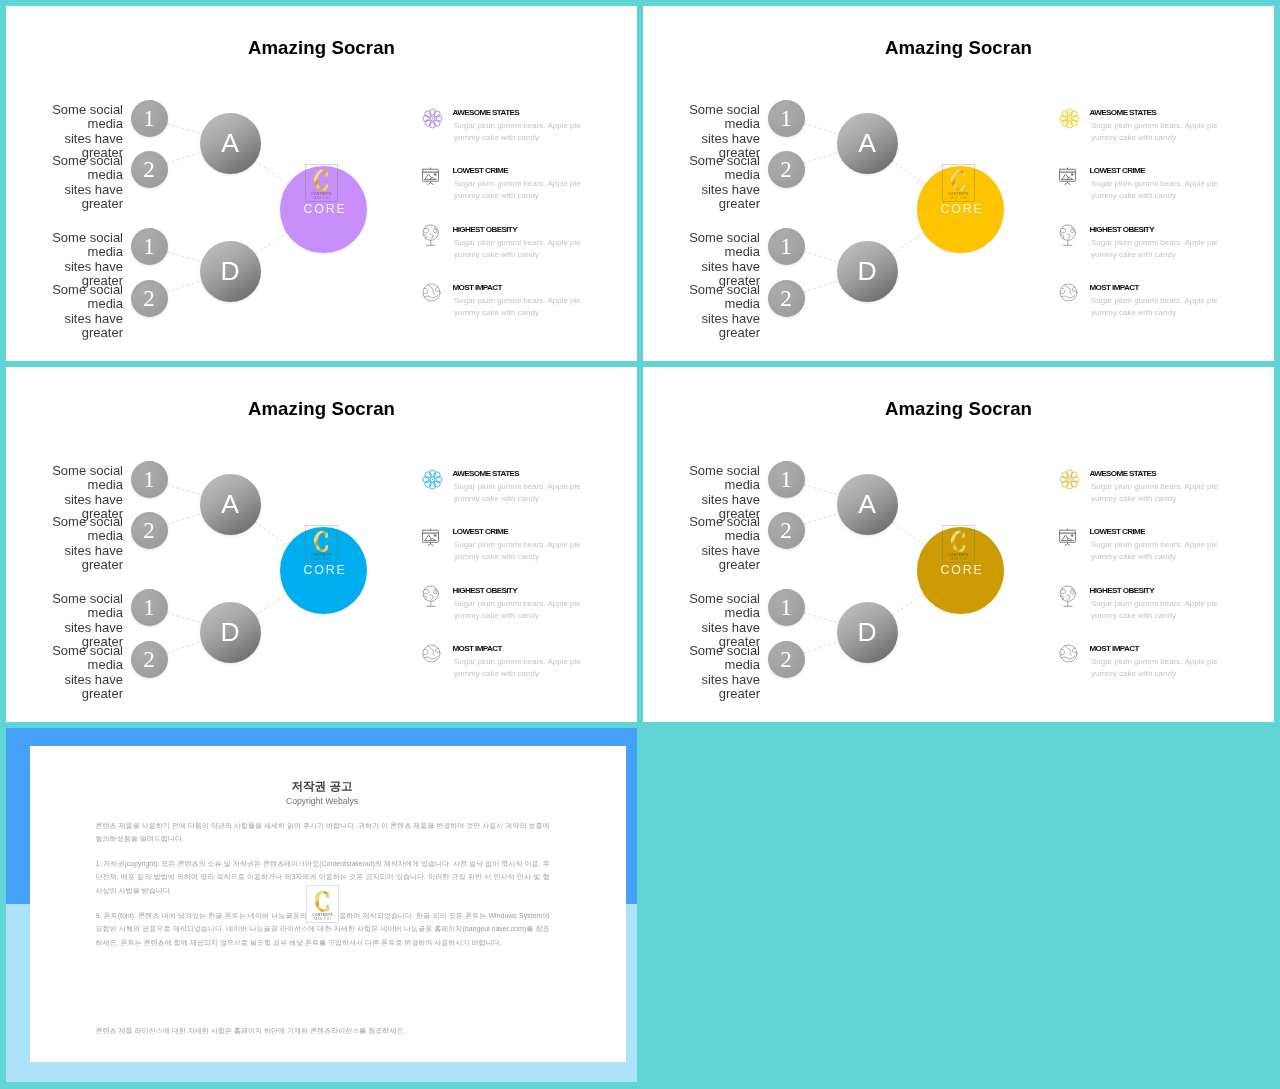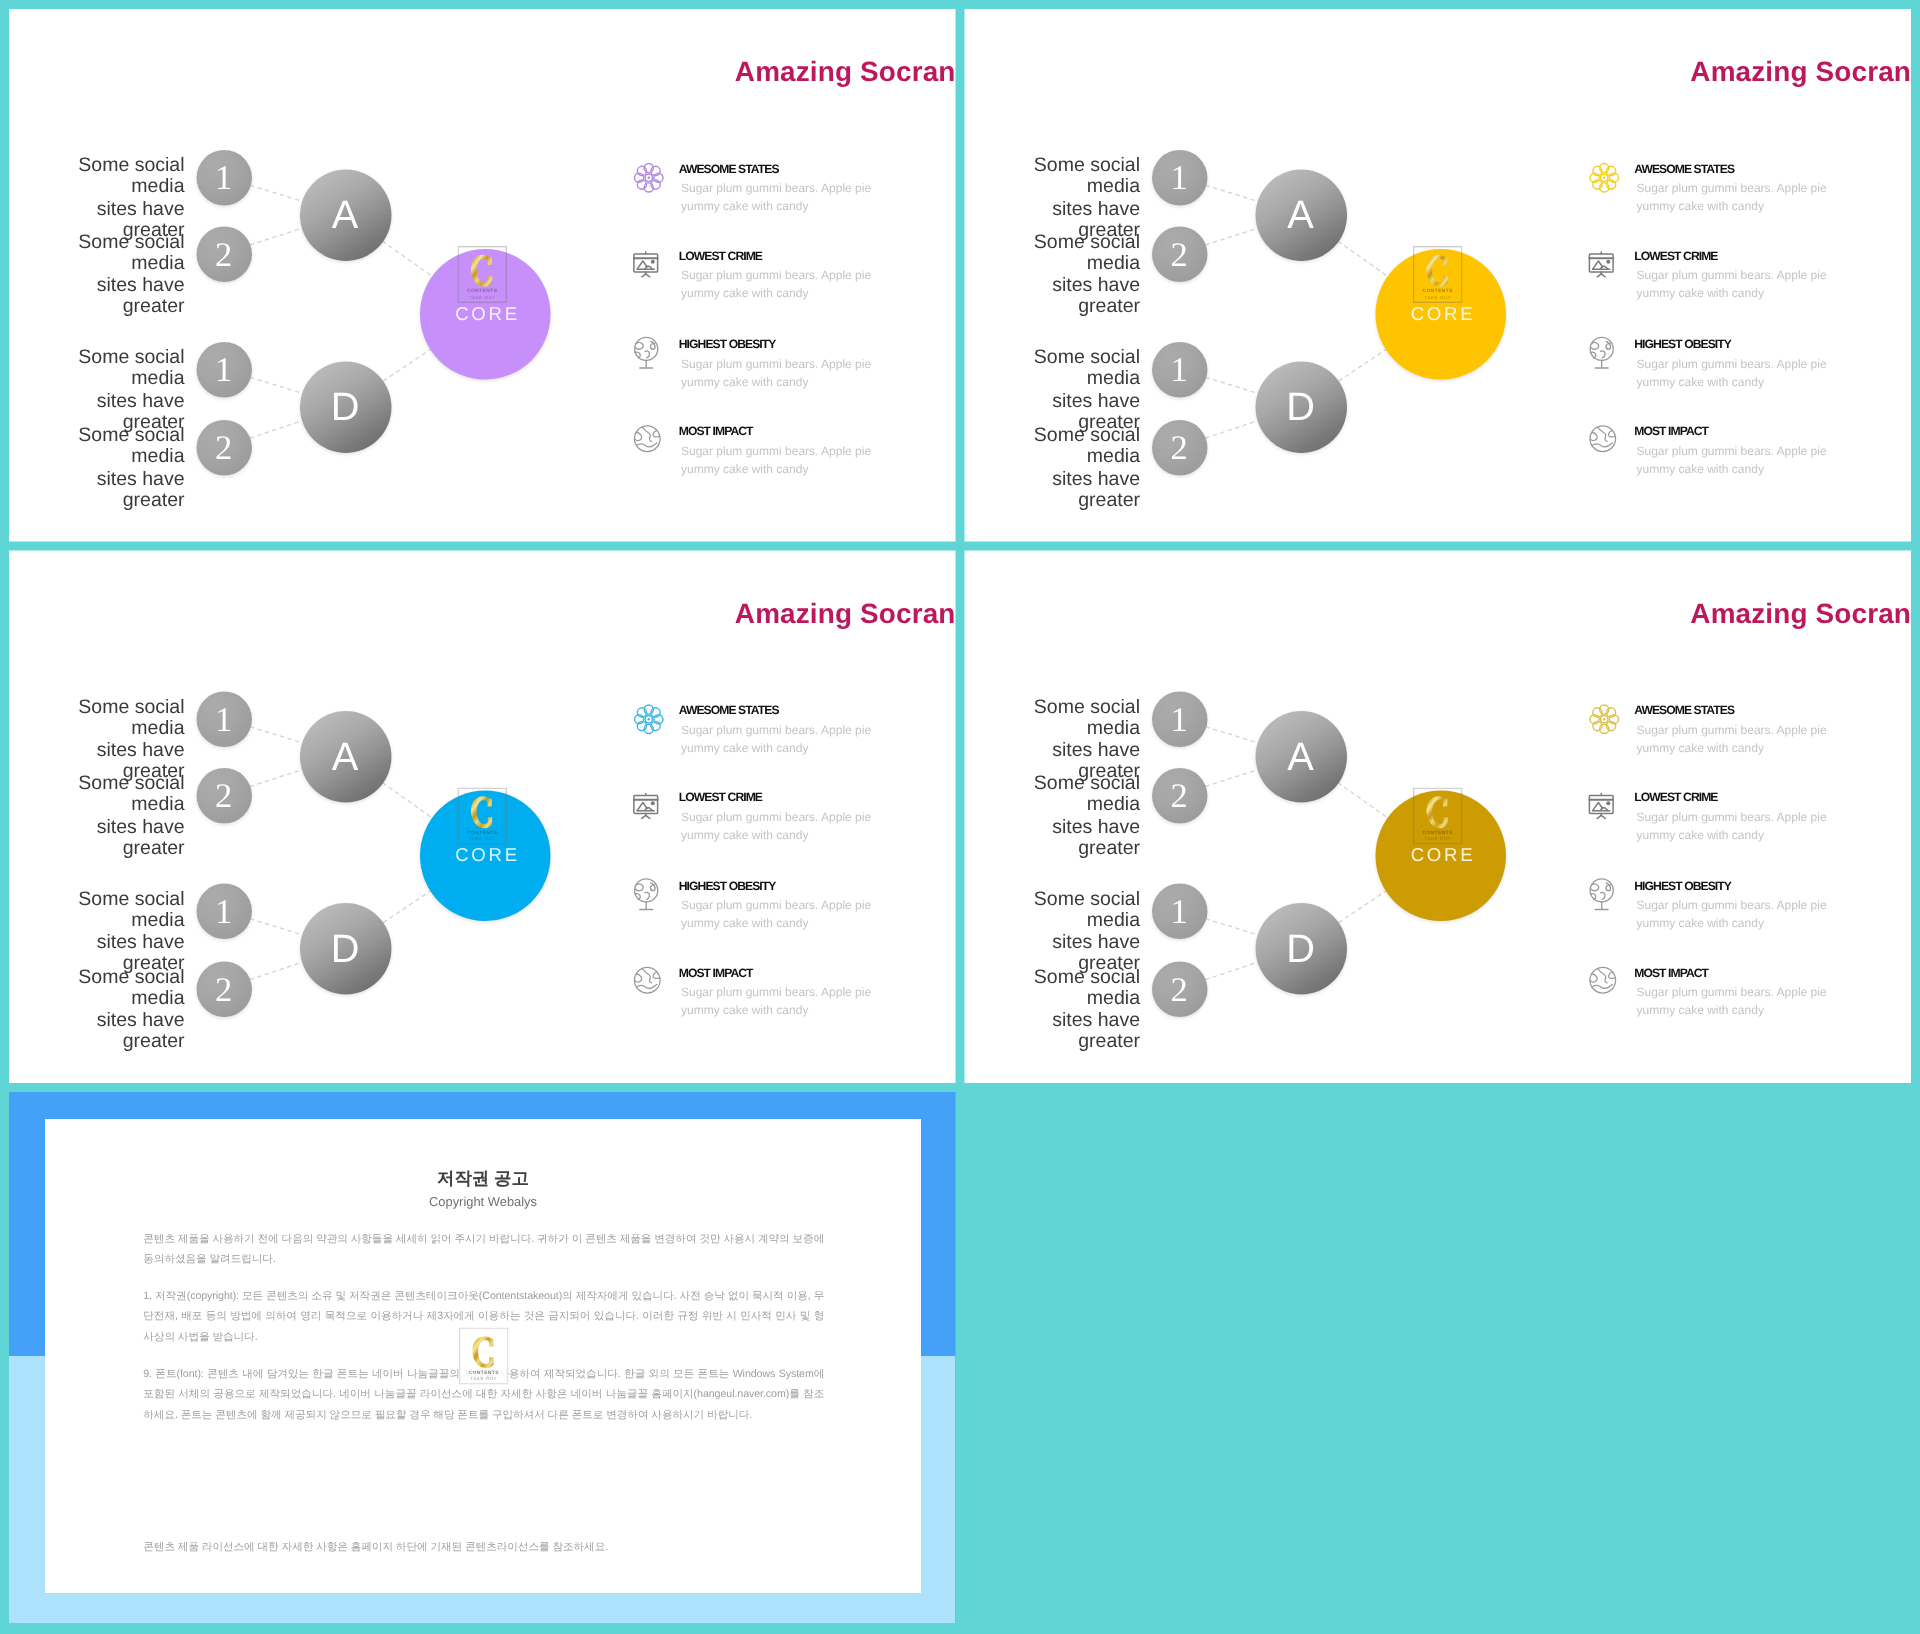--- a/index.html
+++ b/index.html
@@ -7,39 +7,39 @@
   .grid{position:absolute;left:0;top:0;width:1280px;height:1089px;}
   .slide{position:absolute;background:#fff;overflow:hidden;}
   .s1{left:6px;top:6px;width:631px;height:355px;}
   .s2{left:643px;top:6px;width:631px;height:355px;}
   .s3{left:6px;top:367px;width:631px;height:355px;}
   .s4{left:643px;top:367px;width:631px;height:355px;}
   .s5{left:6px;top:728px;width:631px;height:354px;background:#45a0f7;}
   .lowerband{position:absolute;left:0;top:176px;width:631px;height:178px;background:#ace2fb;}
   .paper{position:absolute;left:24px;top:18px;width:584px;height:316px;background:#fff;}
   .lines{position:absolute;left:0;top:0;}
-  .title{position:absolute;left:0;width:631px;top:31px;text-align:right;
-    font-size:18.6px;font-weight:bold;color:#be185d;letter-spacing:0.1px;}
+  .title{position:absolute;left:0;width:631px;top:31px;text-align:center;
+    font-size:18.6px;font-weight:bold;color:#000000;letter-spacing:0.1px;}
   .leaf{position:absolute;width:88px;text-align:right;font-size:13px;color:#3a3a3a;line-height:14.4px;}
   .bubble{position:absolute;border-radius:50%;color:#fff;display:flex;align-items:center;
     justify-content:center;line-height:1;font-weight:300;box-shadow:0 1px 2.5px rgba(0,0,0,.12);}
   .small{width:37px;height:37px;font-size:23px;font-family:"Liberation Serif",serif;
     background:radial-gradient(circle at 34% 28%, #ababab 0%, #a6a6a6 38%, #9d9d9d 74%, #969696 100%);}
   .big{width:61px;height:61px;font-size:26.5px;
     background:linear-gradient(148deg, #c1c1c1 0%, #b6b6b6 18%, #a8a8a8 38%, #939393 58%, #7a7a7a 78%, #646464 100%);}
   .core{width:87px;height:87px;}
   .corelbl{position:absolute;left:2px;width:87px;top:37px;text-align:center;font-size:12.4px;
     color:#fff;letter-spacing:1.8px;opacity:.86;}
   .wmwrap{position:absolute;}
   .wm{opacity:1;}
   .feat{position:absolute;width:190px;}
   .feat .ftitle{position:absolute;left:35.5px;top:2px;font-size:8.1px;font-weight:bold;color:#111;letter-spacing:-0.62px;white-space:nowrap;}
   .feat .fdesc{position:absolute;left:37px;top:14px;font-size:8px;color:#c4c4c4;line-height:11.7px;width:133px;}
   .feat .ficon{position:absolute;line-height:0;}
-  .paper{font-family:"Liberation Sans",sans-serif;color:#7c7c7c;}
+  .paper{font-family:"Liberation Sans",sans-serif;color:#7c7c7c;padding-left:12px;}
   .cw-title{position:absolute;left:0;width:584px;top:34px;text-align:center;font-size:11.6px;
     font-weight:bold;color:#404040;line-height:1;}
   .cw-sub{position:absolute;left:0;width:584px;top:51px;text-align:center;font-size:8.6px;color:#707070;line-height:1;}
   .cw-p{position:absolute;left:65.5px;width:454px;font-size:7.1px;line-height:13.7px;color:#9d9d9d;
     text-align:justify;word-break:break-all;letter-spacing:-0.05px;}
   .cw-intro{top:73.5px;}
   .cw-p1{top:111.5px;}
   .cw-p2{top:163.5px;}
   .cw-p3{top:215.5px;}
   .cw-footer{top:279px;}

